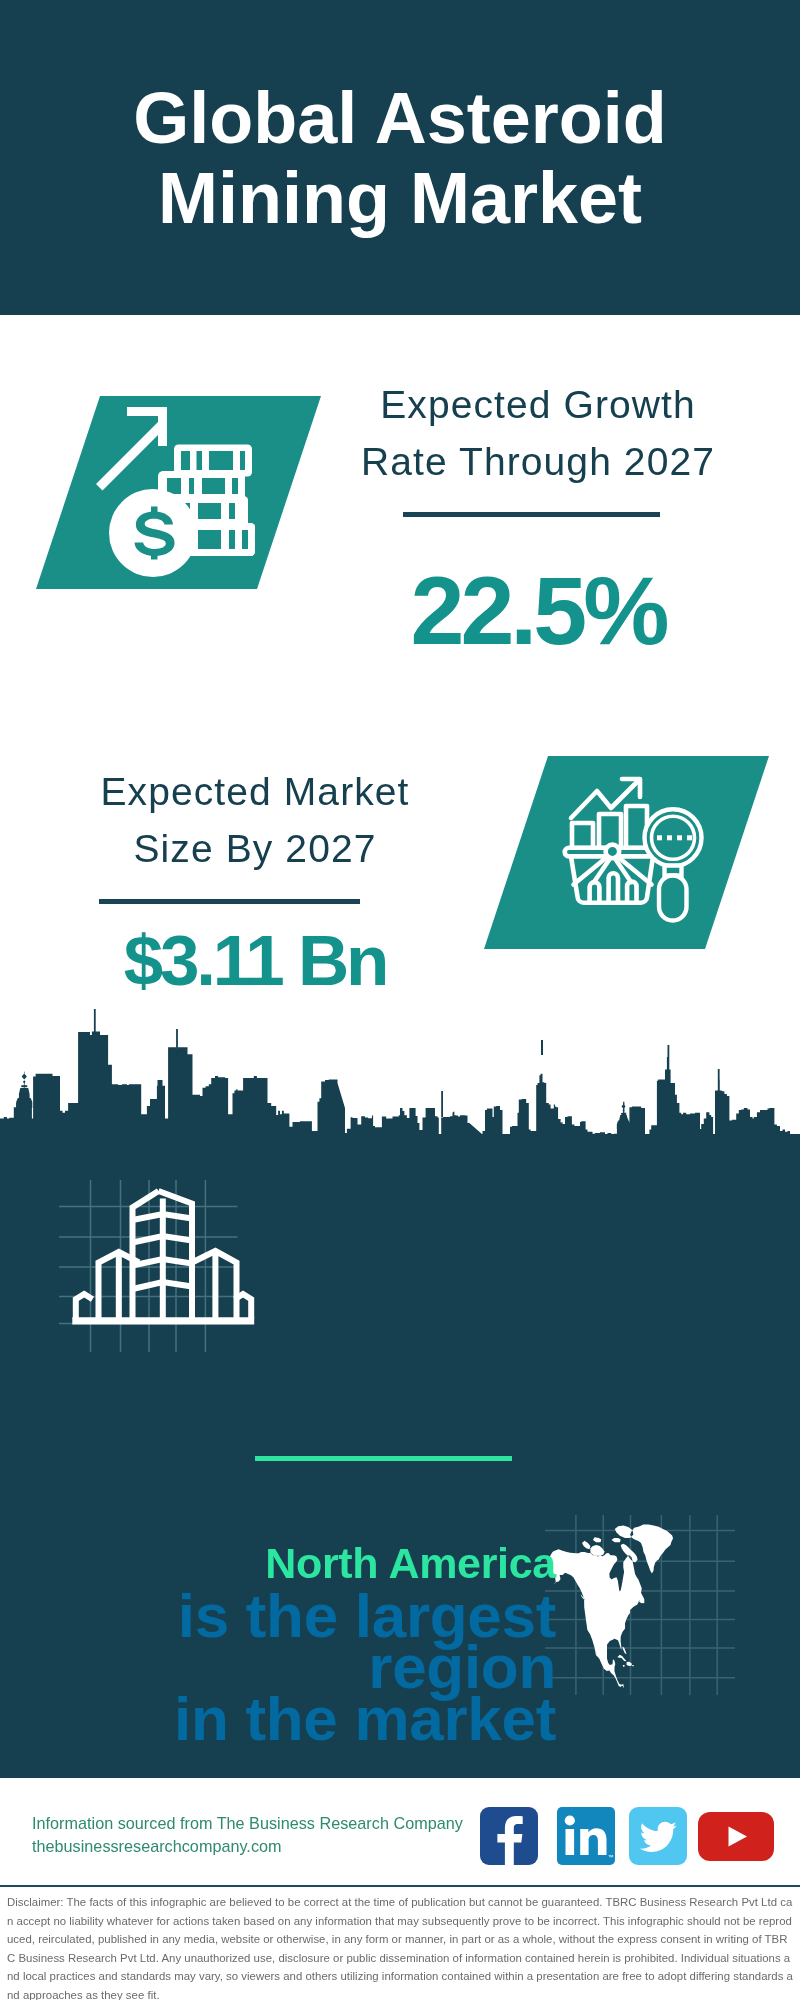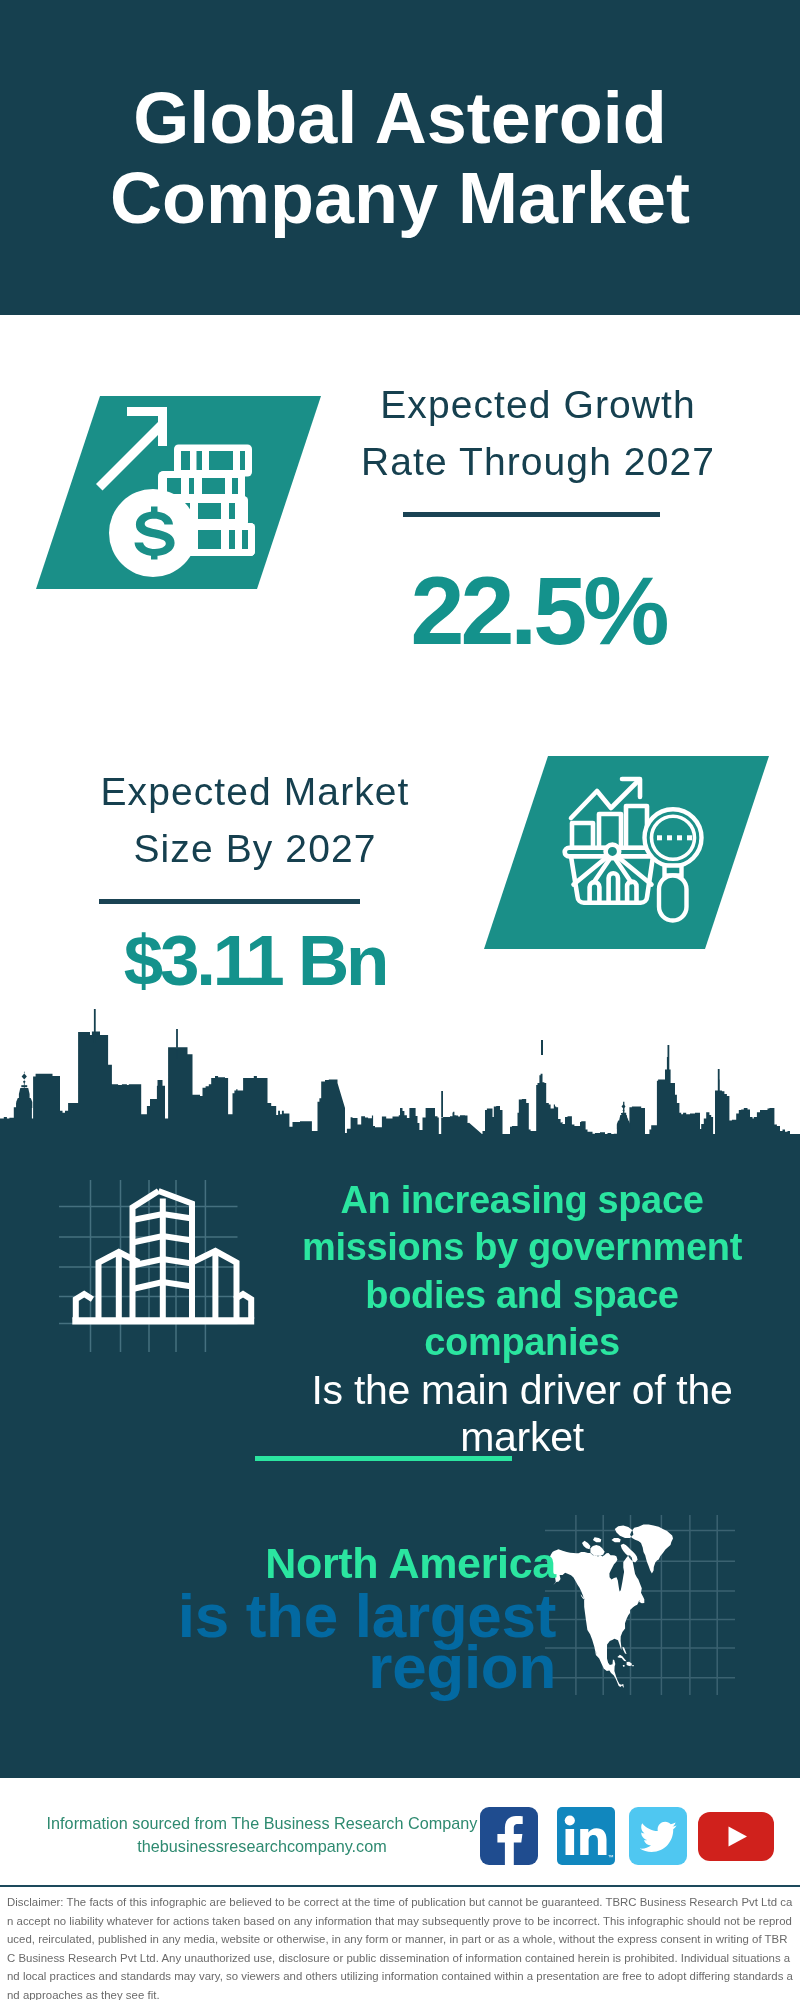--- a/index.html
+++ b/index.html
@@ -40,41 +40,41 @@
 
   
   .region-text{position:absolute;left:36px;top:1538px;width:520px;text-align:right;}
   .region-hl{color:#2BE5A0;font-weight:700;font-size:43px;line-height:51.5px;letter-spacing:-0.3px;}
   .region-nm{color:#0369a1;font-weight:700;font-size:62px;line-height:51.5px;letter-spacing:-0.3px;}
   .region-icon{position:absolute;left:545px;top:1515px;width:190px;height:180px;}
 
   
   .footer{position:absolute;left:0;top:1778px;width:800px;height:222px;background:#fff;}
   .src-text{position:absolute;left:32px;top:34px;width:460px;color:#2E8A70;
-    font-size:16.2px;line-height:22.8px;font-weight:400;letter-spacing:0.02px;text-align:center;}
+    font-size:16.2px;line-height:22.8px;font-weight:400;letter-spacing:0.02px;}
   .socials{position:absolute;left:480px;top:29px;display:flex;align-items:center;}
   .social{display:block;position:relative;}
   .social-fb{width:58px;height:58px;}
   .social-li{width:58px;height:58px;margin-left:19.2px;}
   .social-tw{width:58px;height:58px;margin-left:14px;}
   .social-yt{width:76px;height:49px;margin-left:10.8px;}
   .disc-line{position:absolute;left:0;top:106.5px;width:800px;height:2.5px;background:#1d4a5c;}
   .disclaimer{position:absolute;left:7px;top:115px;width:786px;color:#6a6a6a;
     font-size:11.4px;line-height:18.6px;text-align:left;word-break:break-all;
     font-family:"Liberation Sans",sans-serif;letter-spacing:0.02px;}
 </style>
 </head>
 <body>
 
 <div class="page">
 
   <div class="header">
     <div class="header-title">
       <div>Global Asteroid</div>
-      <div>Company Market</div>
+      <div>Mining Market</div>
     </div>
   </div>
 
   <div class="para-wrap stat1-wrap">
     <svg viewBox="0 0 285 193" width="285" height="193">
       <polygon points="64,0 285,0 221,193 0,193" fill="#1A8F88"></polygon>
       <g fill="#fff">
 
         <path d="M91,11 h40 v9 h-40 z"></path>
         <path d="M122,11 h9 v39 h-9 z"></path>
@@ -250,44 +250,37 @@
         <path d="M59.8,72 V138.8"></path>
 
         <path d="M133,82.5 L156.4,71 L177.5,82.5 V138.8"></path>
         <path d="M156.4,71 V138.8"></path>
 
         <path d="M16.8,138.8 V119.2 L25.2,114 L33.5,119.2"></path>
         <path d="M175.8,119.2 L184,114 L192.2,119.2 V138.8"></path>
       </g>
     </svg>
   </div>
-  <div class="driver-text">
-    <div class="hl">An increasing space</div>
-    <div class="hl">missions by government</div>
-    <div class="hl">bodies and space</div>
-    <div class="hl">companies</div>
-    <div class="nm">Is the main driver of the</div>
-    <div class="nm">market</div>
-  </div>
   <div class="driver-rule"></div>
 
   <div class="region-icon">
     <svg viewBox="0 0 190 180" width="190" height="180">
       <g stroke="#3b6271" stroke-width="1.5" fill="none">
         <path d="M0,15.4 H190 M0,46.3 H190 M0,76 H190 M0,104.5 H190 M0,133 H190 M0,162.7 H190"></path>
         <path d="M30.9,0 V180 M58.2,0 V180 M85.5,0 V180 M116.4,0 V180 M144.9,0 V180 M172.2,0 V180"></path>
       </g>
       <g fill="#fff">
         <path d="M3.7,46.3 L2.4,47.6 L3.7,50.7 L6.6,52.5 L4.5,57.7 L7.5,58.2 L10.0,62.1 L10.8,67.1 L8.3,70.0 L11.3,67.1 L13.8,66.5 L15.5,63.9 L14.6,59.9 L17.6,60.1 L20.1,57.7 L22.6,58.8 L26.0,60.3 L28.5,62.5 L30.2,65.6 L32.7,70.0 L34.4,72.6 L36.1,76.1 L37.8,80.3 L39.1,84.5 L39.2,91.9 L40.8,104.0 L42.4,114.9 L45.1,119.3 L47.2,124.8 L49.2,131.4 L51.3,137.9 L51.7,140.1 L49.6,132.5 L48.3,125.9 L50.9,140.1 L54.2,143.4 L56.3,148.2 L58.9,153.7 L61.8,155.9 L64.4,155.5 L66.0,158.1 L68.6,160.3 L70.3,163.1 L71.9,166.4 L73.6,170.8 L75.3,171.9 L77.0,170.4 L78.9,173.0 L78.3,169.1 L76.2,169.7 L74.5,169.1 L72.8,166.0 L71.1,161.6 L69.4,155.9 L69.6,151.5 L70.3,148.9 L69.2,144.9 L67.9,144.5 L67.5,149.3 L64.8,150.0 L63.1,147.8 L62.0,143.4 L62.0,134.0 L62.1,129.6 L64.8,125.9 L67.7,124.8 L69.4,123.7 L71.9,124.8 L73.0,125.2 L74.5,129.4 L76.3,135.3 L76.3,131.4 L75.6,125.9 L75.7,121.5 L77.4,117.1 L80.1,113.4 L80.0,108.3 L81.5,104.0 L83.3,100.2 L85.0,98.0 L85.0,95.0 L87.5,92.8 L88.0,92.3 L90.1,90.8 L92.2,89.7 L93.4,87.5 L95.1,82.0 L96.0,77.7 L96.8,73.3 L95.1,68.9 L93.4,64.5 L91.8,62.3 L90.1,59.0 L89.2,54.6 L88.4,50.3 L87.5,45.9 L86.7,42.6 L85.0,40.4 L83.3,40.4 L81.6,42.6 L80.0,44.8 L78.3,47.0 L78.3,52.5 L79.1,56.8 L78.3,61.2 L77.4,66.7 L76.6,71.1 L75.7,75.5 L74.5,76.6 L73.6,71.1 L72.8,65.6 L71.5,62.3 L69.0,63.0 L66.5,64.5 L64.6,62.3 L64.4,58.6 L65.6,55.7 L67.3,52.5 L69.0,49.2 L71.1,47.0 L72.4,44.8 L71.5,41.5 L69.8,40.4 L67.7,40.2 L65.6,40.2 L63.5,38.0 L61.4,38.2 L59.3,40.2 L57.6,41.5 L55.5,40.2 L53.0,41.5 L50.4,40.2 L47.9,40.2 L45.4,38.0 L42.9,38.0 L39.5,37.1 L36.1,37.1 L33.6,38.2 L31.1,38.2 L28.5,38.0 L25.2,37.8 L21.8,36.9 L17.6,35.8 L13.4,34.3 L11.7,34.9 L9.1,36.0 L7.5,37.1 L5.8,39.7 L4.1,43.7 Z M106.9,58.6 L108.6,55.5 L108.8,52.0 L110.3,47.6 L112.0,45.4 L113.7,44.6 L115.4,41.1 L117.9,38.0 L120.4,34.5 L122.9,32.3 L125.5,30.1 L126.3,27.0 L128.0,23.5 L127.2,20.5 L124.6,18.3 L122.1,16.1 L117.9,13.9 L113.7,11.7 L108.6,10.6 L103.6,9.5 L98.5,9.5 L93.4,11.7 L89.2,12.8 L86.7,16.1 L85.0,19.4 L86.7,22.7 L90.1,24.8 L93.4,25.9 L96.0,28.1 L97.7,32.5 L98.5,36.9 L100.2,40.2 L101.0,43.5 L101.9,46.8 L103.6,51.1 L105.2,55.5 Z M92.6,44.8 L90.1,47.6 L87.5,46.3 L85.0,43.7 L83.3,41.1 L80.8,38.9 L78.3,36.0 L76.6,33.2 L75.7,30.1 L78.3,28.8 L80.8,30.1 L83.3,32.3 L85.4,34.5 L88.0,36.7 L90.1,38.9 L91.8,41.5 Z M58.0,39.7 L54.7,40.8 L51.3,40.8 L47.9,39.7 L45.4,37.6 L45.4,33.2 L47.9,31.0 L51.3,29.9 L54.7,31.0 L57.2,33.2 L59.7,36.7 Z M85.0,22.9 L80.0,22.9 L74.9,20.7 L71.5,17.4 L69.8,14.1 L73.2,11.3 L78.3,10.4 L83.3,11.9 L87.5,15.2 L88.4,19.6 Z M44.5,34.3 L41.2,33.2 L38.6,31.0 L37.0,27.9 L39.5,25.7 L42.9,27.9 L45.4,31.0 Z M55.5,27.3 L51.3,27.3 L47.9,25.1 L49.6,22.2 L53.8,22.9 L56.3,24.4 Z M74.9,27.3 L69.8,27.3 L66.5,25.1 L69.0,22.9 L73.2,22.9 L75.7,24.4 Z M94.3,86.9 L96.8,88.2 L99.3,88.0 L99.3,84.2 L97.7,80.9 L96.0,77.7 L94.3,83.1 Z M72.4,142.1 L74.9,139.7 L77.4,141.2 L80.0,144.5 L81.6,146.3 L79.1,146.0 L76.6,143.0 L73.2,142.5 Z M81.6,147.1 L84.2,146.7 L86.7,148.5 L86.7,150.4 L84.2,151.1 L81.6,150.0 Z M77.8,150.0 L79.5,150.0 L79.7,151.5 L78.0,151.7 Z M87.3,150.0 L88.7,150.0 L88.7,151.3 L87.3,151.3 Z M35.7,79.2 L37.8,82.0 L39.9,84.5 L38.2,84.0 L36.1,80.9 Z M77.4,131.8 L79.1,132.5 L81.6,139.0 L80.0,138.4 L77.8,134.0 Z"></path>
       </g>
     </svg>
   </div>
   <div class="region-text">
     <div class="region-hl">North America</div>
     <div class="region-nm">is the largest region</div>
+    <div class="region-nm">in the market</div>
   </div>
 
   <div class="footer">
     <div class="src-text">
       <div>Information sourced from The Business Research Company</div>
       <div>thebusinessresearchcompany.com</div>
     </div>
     <div class="socials">
       <a class="social social-fb">
         <svg viewBox="0 0 58 58" width="58" height="58">

